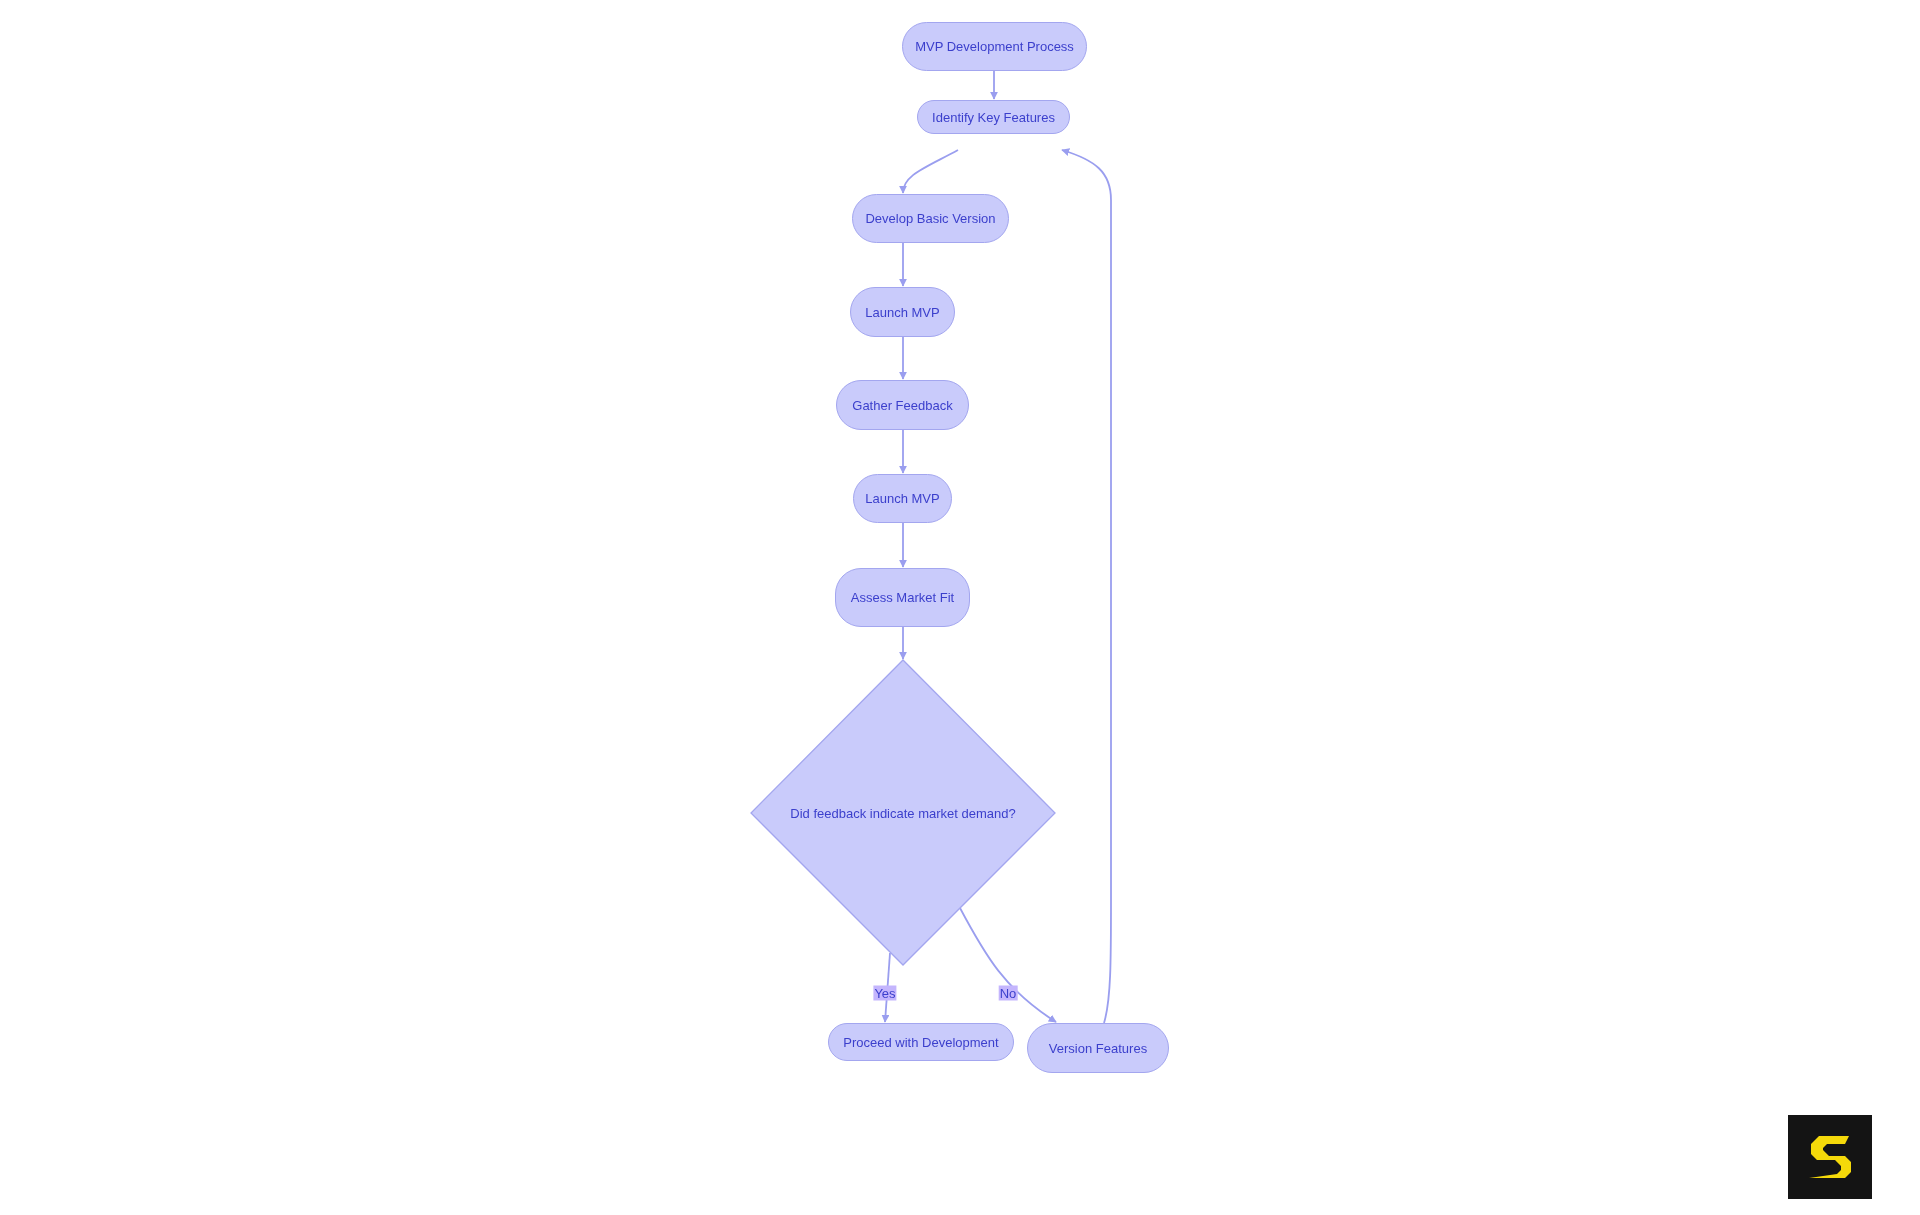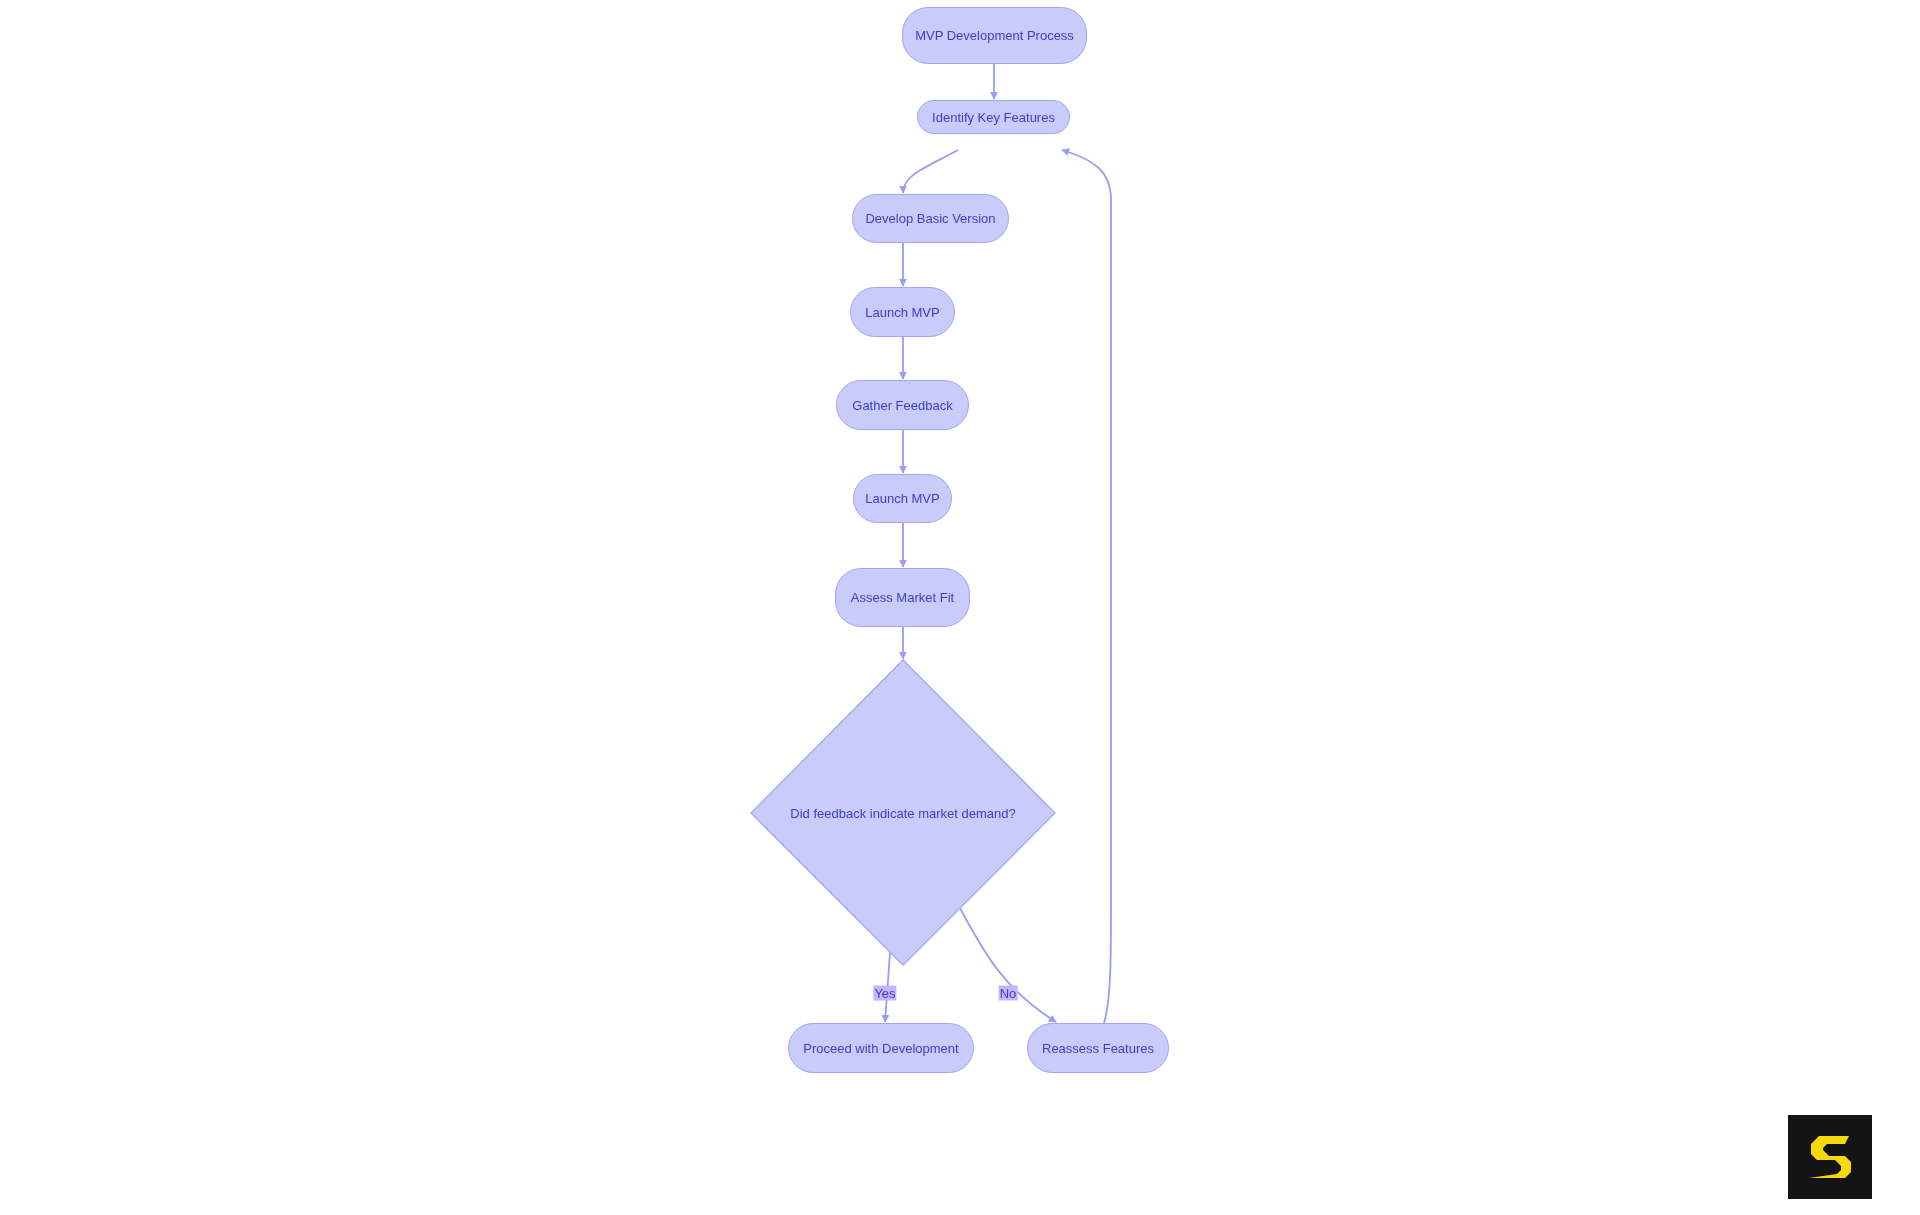--- a/index.html
+++ b/index.html
@@ -35,21 +35,21 @@
       <path d="M903,430 L903,473" marker-end="url(#arrow)"></path>
       <path d="M903,523 L903,567" marker-end="url(#arrow)"></path>
       <path d="M903,617 L903,659" marker-end="url(#arrow)"></path>
       <path d="M890,953 L885,1022" marker-end="url(#arrow)"></path>
       <path d="M960,908 C985,955 1005,990 1056,1022" marker-end="url(#arrow)"></path>
       <path d="M1104,1023 C1111,1000 1111,960 1111,900 L1111,200 C1111,172 1095,160 1062,150" marker-end="url(#arrow)"></path>
     </g>
     <polygon points="903,660 1055,813 903,965 751,813" fill="#c9cbfb" stroke="#a3a6ef" stroke-width="1.3"></polygon>
   </svg>
 
-  <div class="node" style="left:902px;top:7px;width:185px;height:57px;">
+  <div class="node" style="left:902px;top:22px;width:185px;height:49px;">
     <span>MVP Development Process</span>
   </div>
   <div class="node" style="left:917px;top:100px;width:153px;height:34px;">
     <span>Identify Key Features</span>
   </div>
   <div class="node" style="left:852px;top:194px;width:157px;height:49px;">
     <span>Develop Basic Version</span>
   </div>
   <div class="node" style="left:850px;top:287px;width:105px;height:50px;">
     <span>Launch MVP</span>
@@ -59,25 +59,25 @@
   </div>
   <div class="node" style="left:853px;top:474px;width:99px;height:49px;">
     <span>Launch MVP</span>
   </div>
   <div class="node" style="left:835px;top:568px;width:135px;height:59px;">
     <span>Assess Market Fit</span>
   </div>
 
   <span class="decision-text" style="left:903px;top:813px;">Did feedback indicate market demand?</span>
 
-  <div class="node" style="left:788px;top:1023px;width:186px;height:50px;justify-content:center;">
+  <div class="node" style="left:828px;top:1023px;width:186px;height:38px;justify-content:center;">
     <span>Proceed with Development</span>
   </div>
   <div class="node" style="left:1027px;top:1023px;width:142px;height:50px;">
-    <span>Reassess Features</span>
+    <span>Version Features</span>
   </div>
 
   <span class="edge-label" style="left:885px;top:993px;">Yes</span>
   <span class="edge-label" style="left:1008px;top:993px;text-align:center;">No</span>
 </div>
 
 <div id="logo">
   <svg width="50" height="50" viewBox="0 0 50 50">
     <path d="M44,4 L14,4 L6,12 L6,22 L12,28 L30,28 L36,34 L36,38 L32,42 L4,46 L14,46 L40,46 L46,40 L46,30 L40,24 L24,24 L18,18 L18,16 L22,12 L40,12 Z" fill="#f5d90a"></path>
   </svg>

